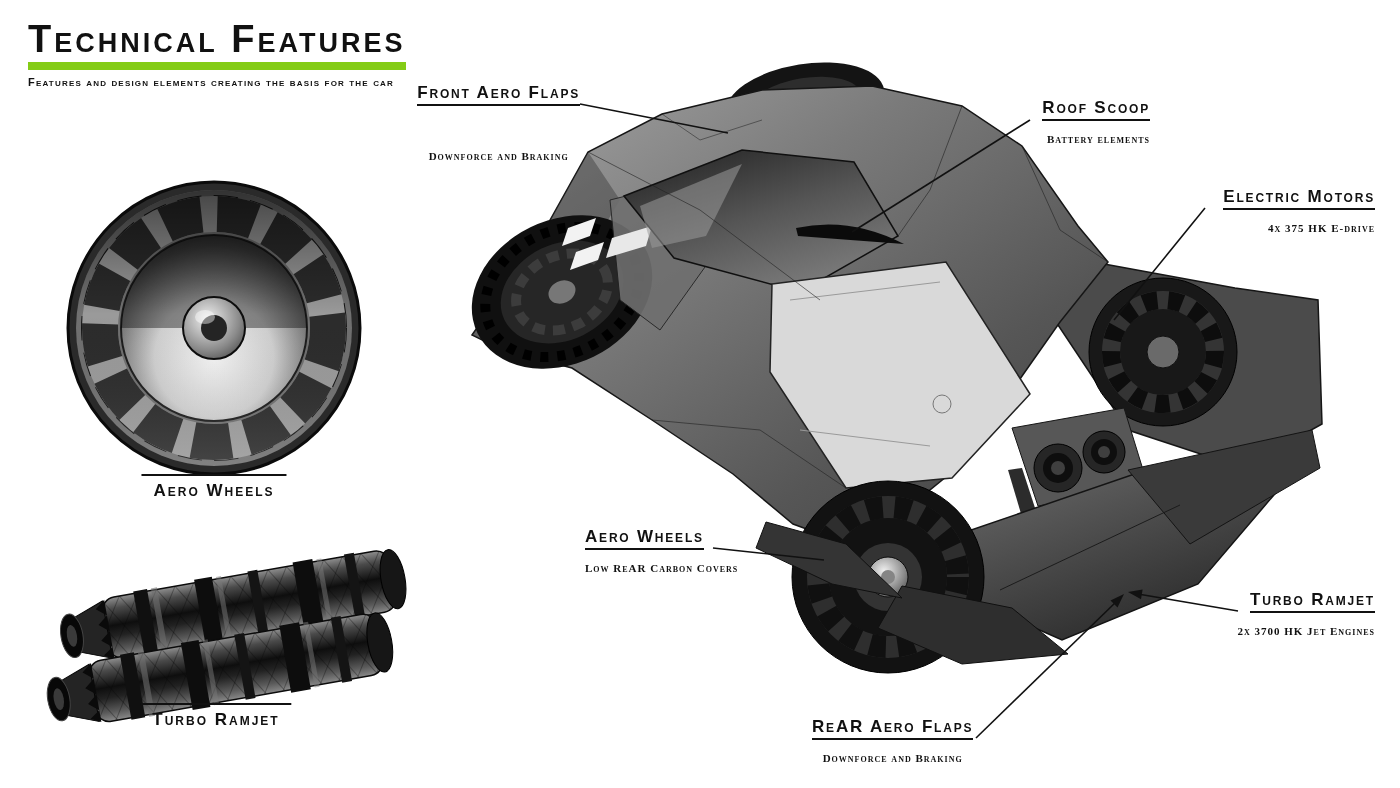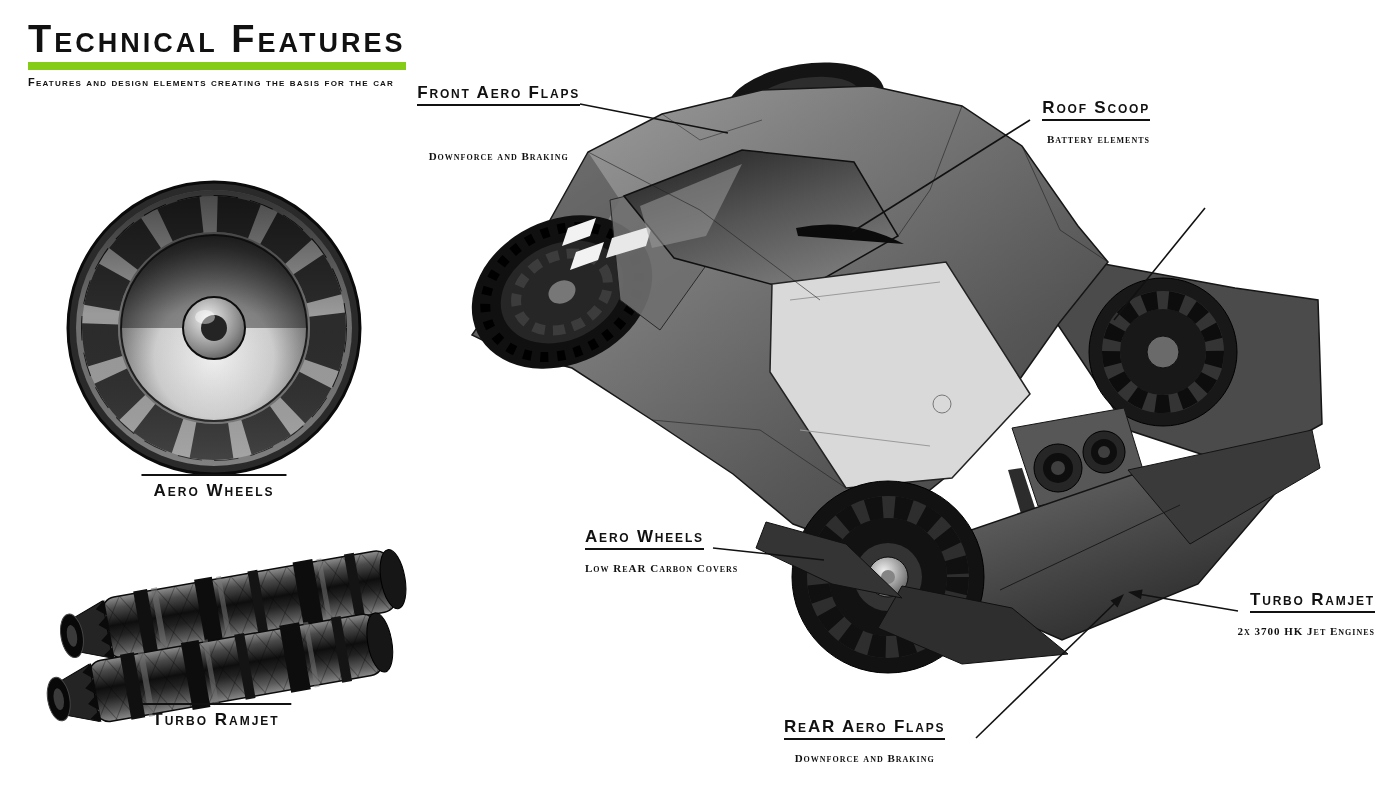--- a/index.html
+++ b/index.html
@@ -224,32 +224,36 @@
   <div class="callout a-center" style="right:820px; top:84px;gap:32px;">
     <div class="label">Front Aero Flaps</div>
     <div class="sub">Downforce and Braking</div>
   </div>
 
   <div class="callout a-right" style="right:250px; top:99px;">
     <div class="label">Roof Scoop</div>
     <div class="sub">Battery elements</div>
   </div>
 
+  <div class="callout a-right" style="right:25px; top:188px;">
+    <div class="label">Electric Motors</div>
+    <div class="sub">4x 375 HK E-drive</div>
+  </div>
 
   <div class="callout a-left" style="left:585px; top:528px;">
     <div class="label">Aero Wheels</div>
     <div class="sub">Low ReAR Carbon Covers</div>
   </div>
 
   <div class="callout a-right" style="right:25px; top:591px;">
     <div class="label">Turbo Ramjet</div>
     <div class="sub">2x 3700 HK Jet Engines</div>
   </div>
 
-  <div class="callout a-center" style="left:784px; top:718px;">
+  <div class="callout a-center" style="left:812px; top:718px;">
     <div class="label">ReAR Aero Flaps</div>
     <div class="sub">Downforce and Braking</div>
   </div>
 
   <div class="inset-label" style="left:214px; top:474px;">Aero Wheels</div>
   <div class="inset-label" style="left:216px; top:703px;">Turbo Ramjet</div>
 
 </div>
 
 </body></html>

